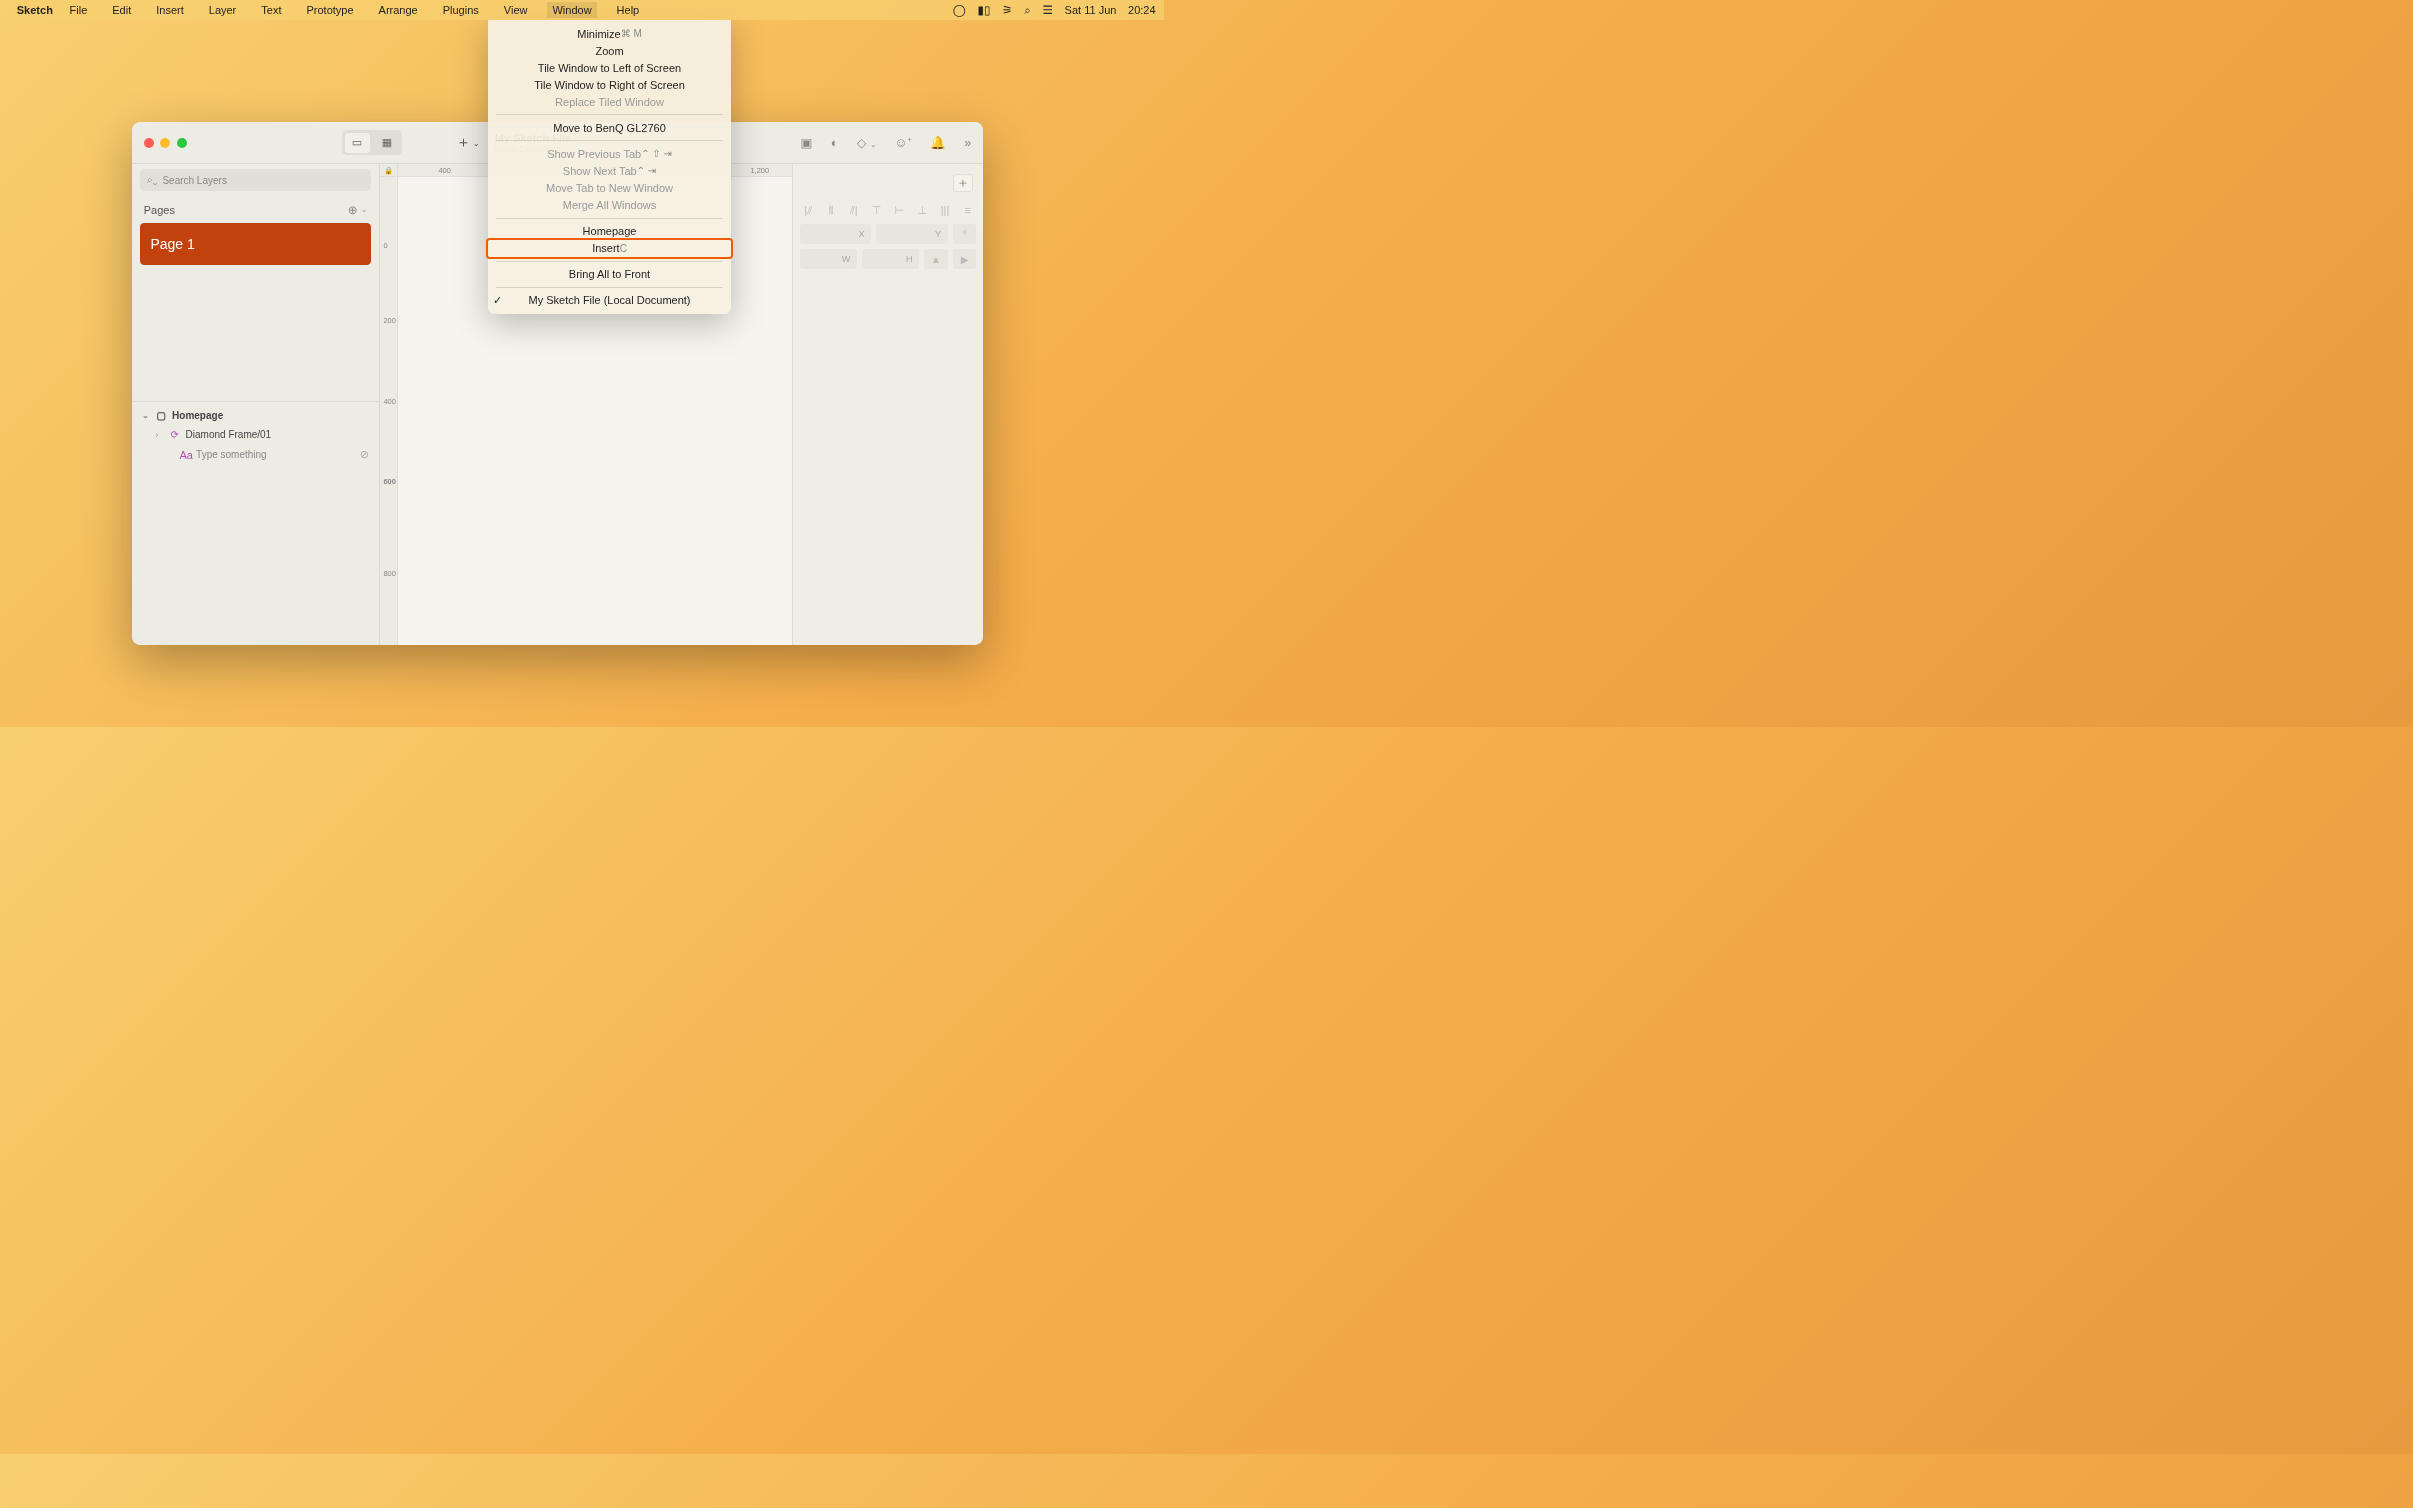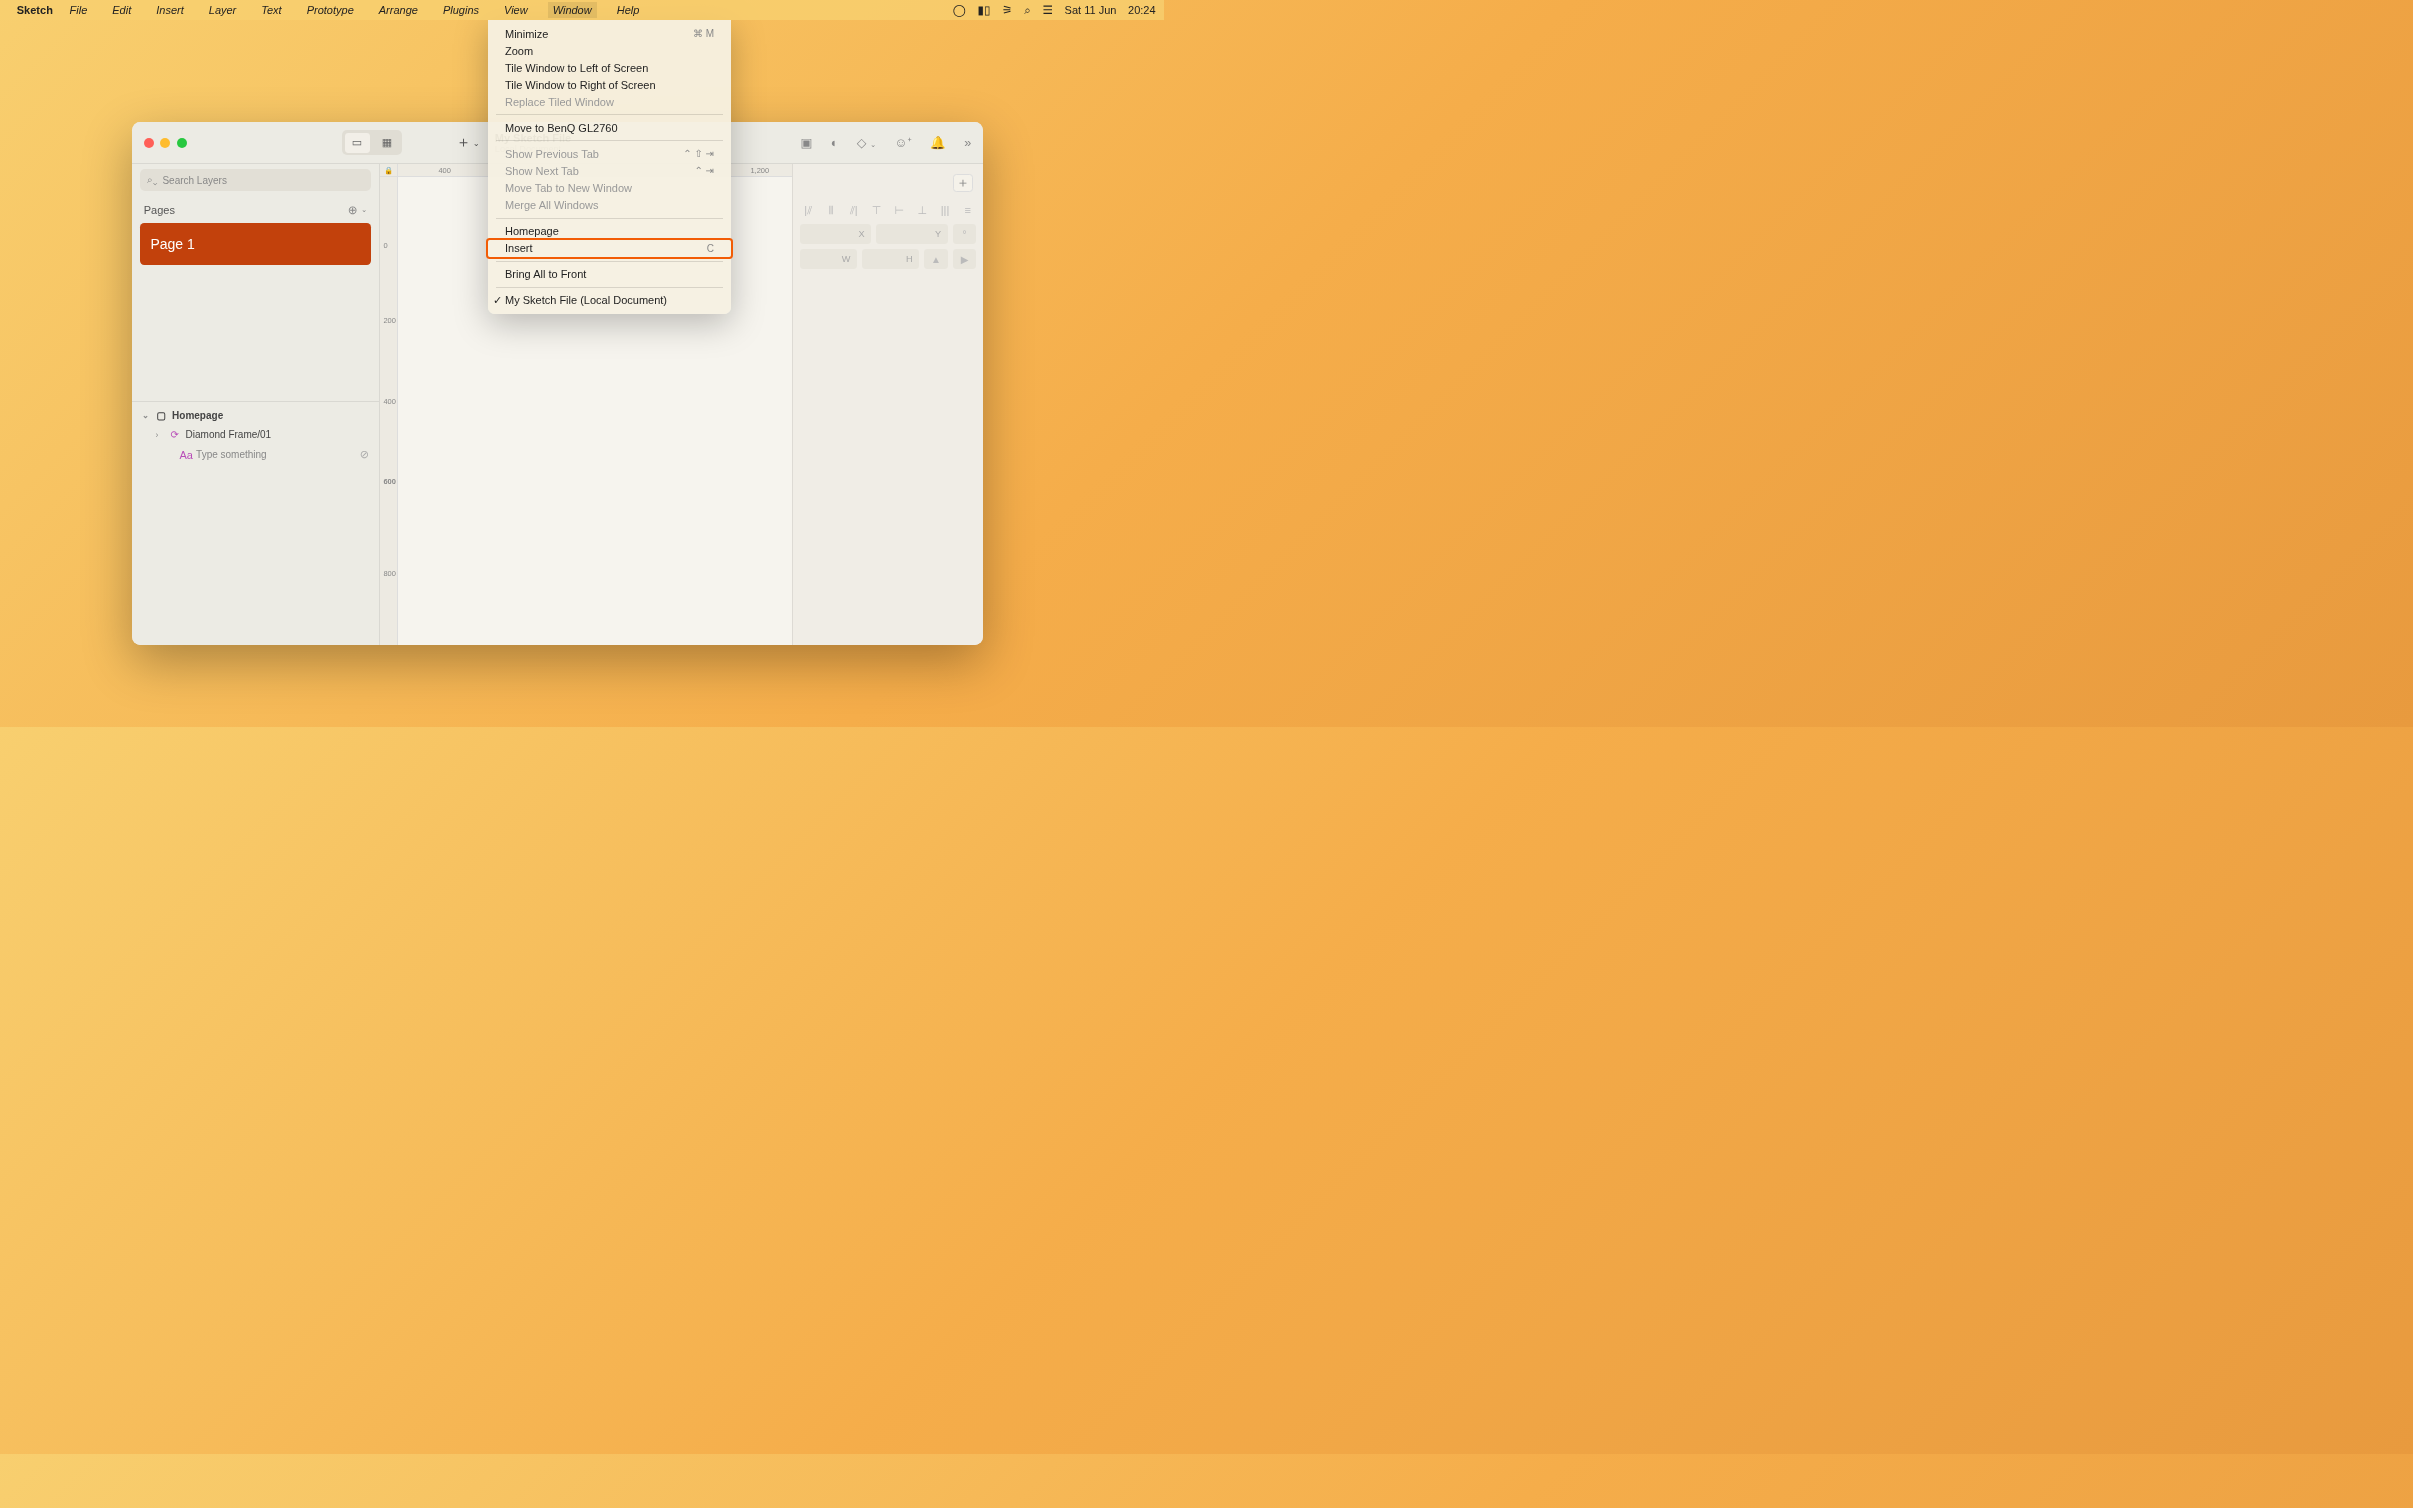--- a/index.html
+++ b/index.html
@@ -1,27 +1,27 @@
 <!DOCTYPE html>
 <html style="font-size:13.4px"><head>
 <meta charset="utf-8">
 <style>
 * { margin: 0; padding: 0; box-sizing: border-box; font-family: -apple-system, BlinkMacSystemFont, "Segoe UI", Helvetica, Arial, sans-serif; }
 body { width: 1164px; height: 727px; background: linear-gradient(135deg, #f8cf6f 0%, #f5ad4a 50%, #e89a3e 100%); overflow: hidden; position: relative; }
 
 .menubar { height: 20px; background: rgba(248, 207, 111, 0.8); display: flex; align-items: center; padding: 0 8.4px; font-size: 11px; color: #222; position: relative; z-index: 100; justify-content: flex-end; }
 .menubar .apple { font-size: 11.7px; margin-right: 8.4px; }
 .menubar .appname { font-weight: 600; margin-right: 11.7px; }
-.menubar .mitem { margin-right: 15px; cursor: default; padding: 1.7px 5px; font-style: italic; }
+.menubar .mitem { margin-right: 15px; cursor: default; padding: 1.7px 5px; }
 .menubar .mitem.active { background: rgba(0,0,0,0.08); border-radius: 0; }
 .menubar .right { margin-left: auto; display: flex; align-items: center; gap: 11.7px; font-size: 11px; }
 .menubar .right .icon { font-size: 11.7px; }
 
 .dropdown { position: absolute; top: 20px; left: 488px; width: 243px; background: rgba(245,240,225,0.95); border-radius: 0 0 6.7px 6.7px; box-shadow: 0 8.4px 34px rgba(0,0,0,0.25); padding: 5px 0; z-index: 99; font-size: 11px; }
-.dropdown .ditem { padding: 2.5px 17px; display: flex; justify-content: space-between; align-items: center; color: #222; cursor: default; position: relative; }
+.dropdown .ditem { padding: 2.5px 17px; display: flex; justify-content: center; align-items: center; color: #222; cursor: default; position: relative; }
 .dropdown .ditem.disabled { color: #999; }
 .dropdown .ditem .short { color: #888; font-size: 10px; }
 .dropdown .sep { height: 0.8px; background: rgba(0,0,0,0.12); margin: 4.2px 8.4px; }
 .dropdown .ditem.highlighted { outline: 2.5px solid #f25c05; outline-offset: -0.8px; border-radius: 1.7px; }
 .dropdown .ditem .check { position: absolute; left: 5px; }
 
 .window { position: absolute; top: 122px; left: 132px; width: 851px; height: 523px; background: #f0ede6; border-radius: 8.4px; overflow: hidden; box-shadow: 0 17px 50px rgba(0,0,0,0.3); display: flex; flex-direction: column; }
 
 .titlebar { height: 42px; display: flex; align-items: center; padding: 0 11.7px; background: #ecebe4; border-bottom: 0.8px solid rgba(0,0,0,0.08); }
 .tlights { display: flex; gap: 6.7px; }

